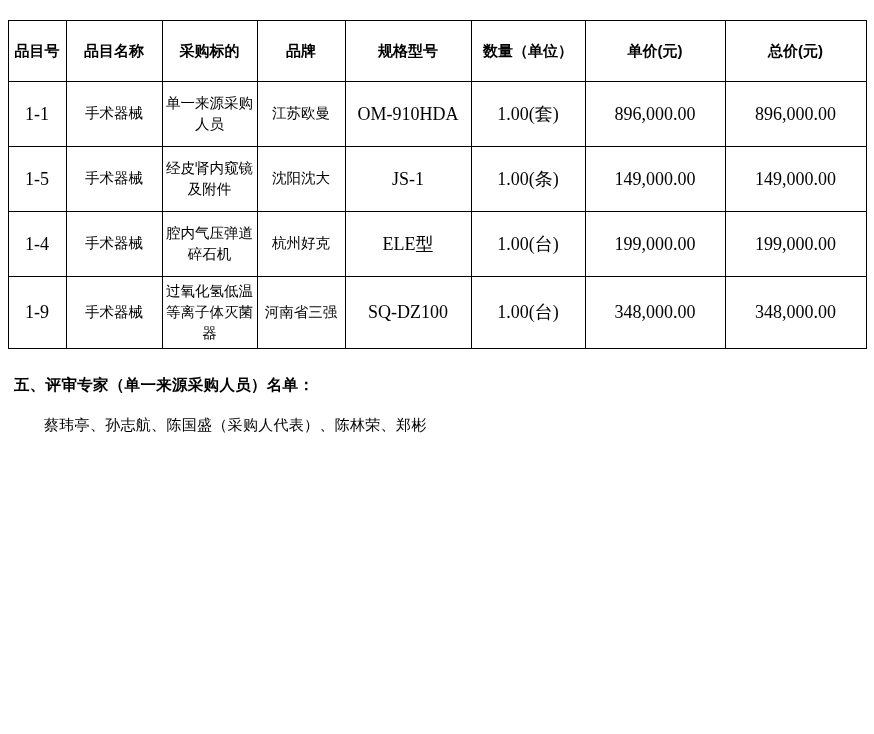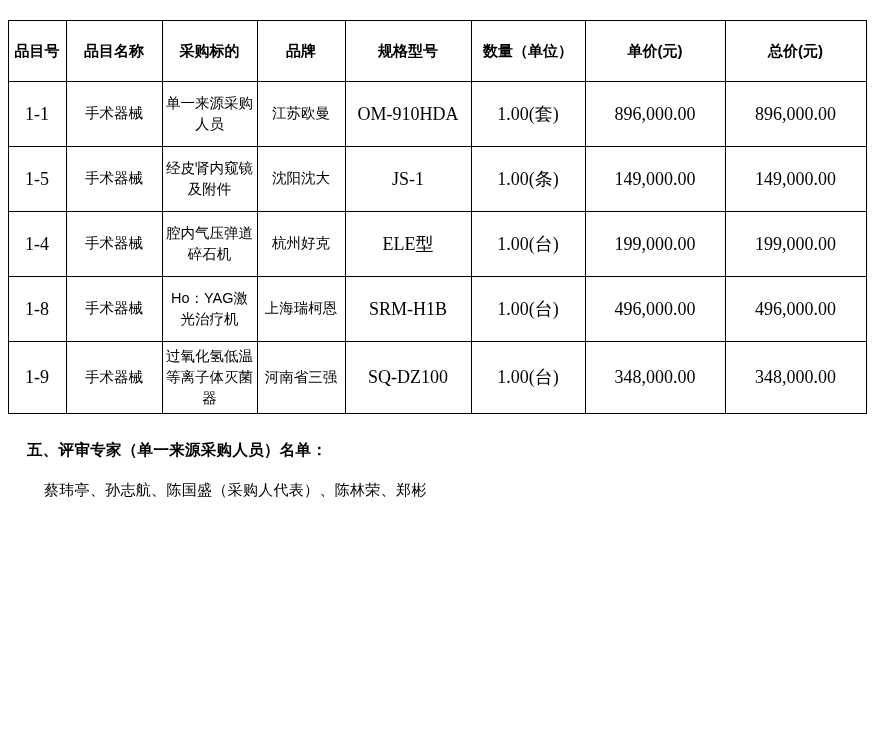--- a/index.html
+++ b/index.html
@@ -58,21 +58,21 @@
     font-size: 18px;
   }
   .cjk {
     font-family: "Liberation Sans", "DejaVu Sans", sans-serif;
   }
   .row-h1 td { height: 56px; }
   .row-h2 td { height: 46px; }
   .row-h3 td { height: 62px; }
 
   .section-heading {
-    margin: 26px 0 0 21px;
+    margin: 26px 0 0 8px;
     font-size: 15.5px;
     font-weight: bold;
     letter-spacing: 0.3px;
   }
   .section-body {
     margin: 20px 0 0 38px;
     font-size: 15px;
     letter-spacing: 0.3px;
   }
 </style>
@@ -128,30 +128,20 @@
       <tr class="row-h1">
         <td class="mono">1-4</td>
         <td class="cjk">手术器械</td>
         <td class="cjk">腔内气压弹道碎石机</td>
         <td class="cjk">杭州好克</td>
         <td class="mono">ELE型</td>
         <td class="mono">1.00(台)</td>
         <td class="mono">199,000.00</td>
         <td class="mono">199,000.00</td>
       </tr>
-      <tr class="row-h1">
-        <td class="mono">1-8</td>
-        <td class="cjk">手术器械</td>
-        <td class="cjk">Ho：YAG激光治疗机</td>
-        <td class="cjk">上海瑞柯恩</td>
-        <td class="mono">SRM-H1B</td>
-        <td class="mono">1.00(台)</td>
-        <td class="mono">496,000.00</td>
-        <td class="mono">496,000.00</td>
-      </tr>
       <tr class="row-h3">
         <td class="mono">1-9</td>
         <td class="cjk">手术器械</td>
         <td class="cjk">过氧化氢低温等离子体灭菌器</td>
         <td class="cjk">河南省三强</td>
         <td class="mono">SQ-DZ100</td>
         <td class="mono">1.00(台)</td>
         <td class="mono">348,000.00</td>
         <td class="mono">348,000.00</td>
       </tr>

